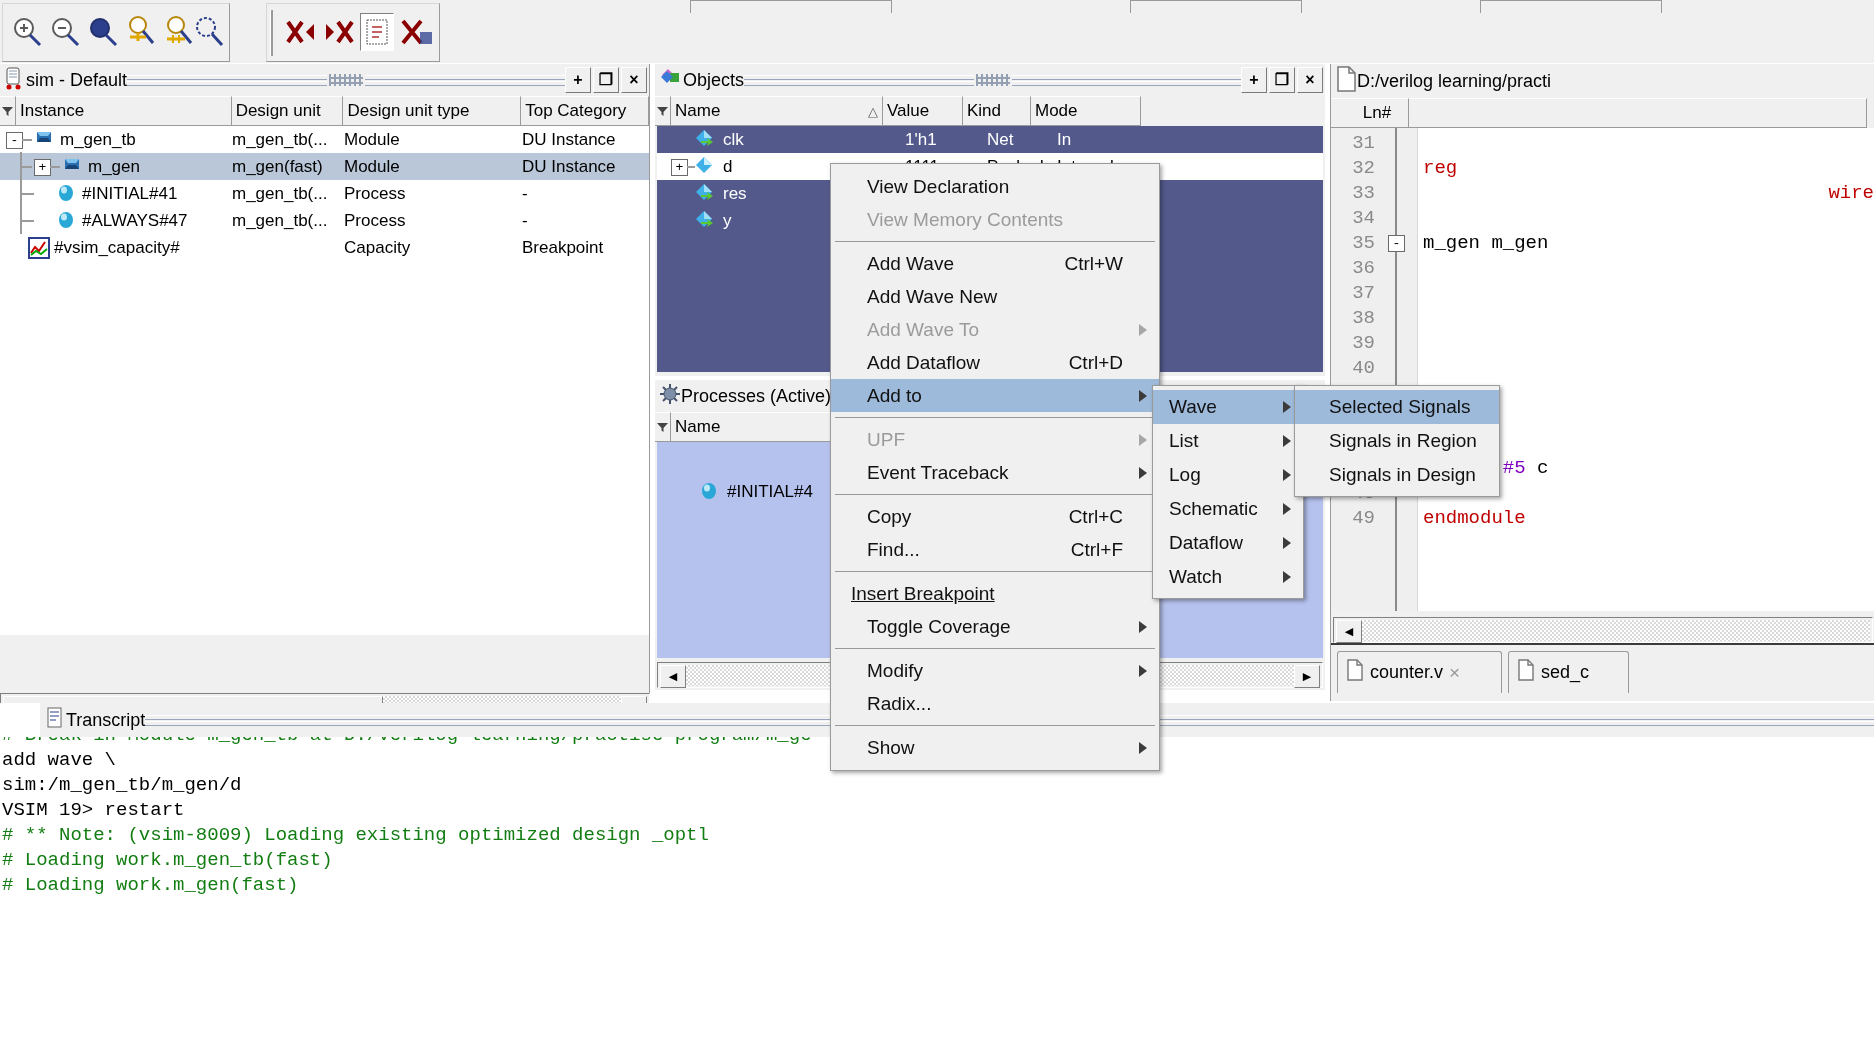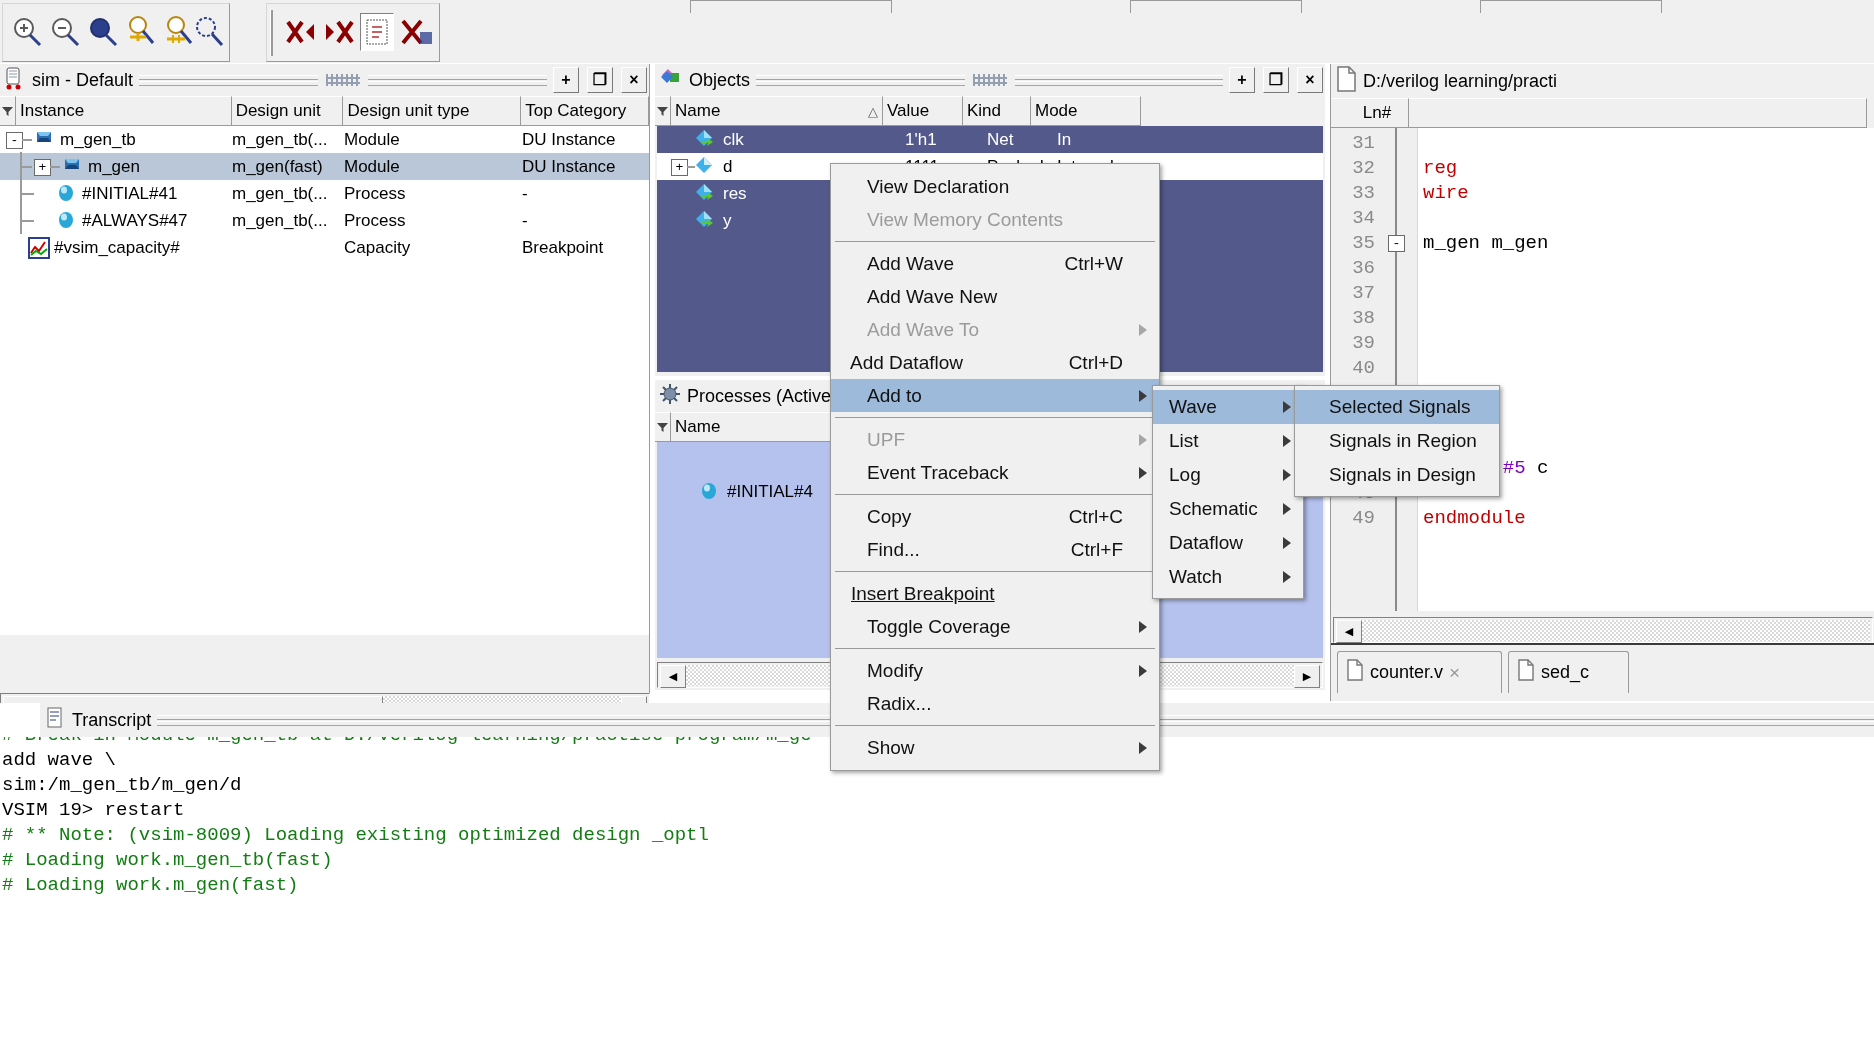--- a/index.html
+++ b/index.html
@@ -17,21 +17,21 @@
   .tb-btn{position:absolute;top:6px;width:44px;height:44px;display:flex;
           align-items:center;justify-content:center;}
   .tb-btn svg{display:block;}
   .tb-sep{position:absolute;top:6px;width:2px;height:46px;background:#9a9a9a;
           border-left:1px solid #fff;}
   .tb-stub{position:absolute;top:0;height:12px;border:1px solid #9a9a9a;
            border-bottom:none;background:#f0f0f0;}
 
   
   .wtitle{position:absolute;left:0;top:0;right:0;height:32px;background:#f0f0f0;
-          display:flex;align-items:center;gap:6px;padding-left:4px;box-sizing:border-box;}
+          display:flex;align-items:center;padding-left:4px;box-sizing:border-box;}
   .wtitle .txt{font-size:18px;white-space:nowrap;}
   .rail{flex:1;height:10px;position:relative;min-width:10px;}
   .rail:before,.rail:after{content:"";position:absolute;left:0;right:0;height:3px;
        border-top:1px solid #fff;border-bottom:1px solid #9aa6bb;}
   .rail:before{top:0}.rail:after{top:6px}
   .grip{width:34px;height:12px;margin:0 2px;
         background-image:
           linear-gradient(90deg,#8b97ab 2px,transparent 2px),
           linear-gradient(0deg,#8b97ab 2px,transparent 2px);
         background-size:5px 5px;opacity:.9;}
@@ -458,21 +458,21 @@
     <div class="hcell" style="width:78px;justify-content:center;padding-left:15px">Ln#</div>
     <div class="hcell" style="width:458px"></div>
   </div>
 
   <div style="position:absolute;left:0;top:64px;right:0;bottom:90px;background:#fff;overflow:hidden;">
     <div style="position:absolute;left:0;top:0;width:86px;bottom:0;background:#efefef;border-right:1px solid #d8d8d8;"></div>
     <div style="position:absolute;left:64px;top:0;width:2px;bottom:0;background:#8a8a8a;"></div>
     <div id="code-lines" style="position:absolute;left:0;top:2px;right:0;">
         <div class="codeline" style="position: relative;"><span class="lnum">31</span><span style="display:inline-block;width:36px"></span></div>
         <div class="codeline" style="position: relative;"><span class="lnum">32</span><span style="display:inline-block;width:36px"></span><span class="kw">reg</span></div>
-        <div class="codeline" style="position: relative;"><span class="lnum">33</span><span style="display:inline-block;width:36px"></span><span class="kw">wire</span></div>
+        <div class="codeline" style="position: relative; justify-content: space-between;"><span class="lnum">33</span><span style="display:inline-block;width:36px"></span><span class="kw">wire</span></div>
         <div class="codeline" style="position: relative;"><span class="lnum">34</span><span style="display:inline-block;width:36px"></span></div>
         <div class="codeline" style="position: relative;"><span class="lnum">35</span><span class="tbox" style="position:absolute;left:57px;top:5px">-</span><span style="display:inline-block;width:36px"></span><span class="">m_gen m_gen</span></div>
         <div class="codeline" style="position: relative;"><span class="lnum">36</span><span style="display:inline-block;width:36px"></span></div>
         <div class="codeline" style="position: relative;"><span class="lnum">37</span><span style="display:inline-block;width:36px"></span></div>
         <div class="codeline" style="position: relative;"><span class="lnum">38</span><span style="display:inline-block;width:36px"></span></div>
         <div class="codeline" style="position: relative;"><span class="lnum">39</span><span style="display:inline-block;width:36px"></span></div>
         <div class="codeline" style="position: relative;"><span class="lnum">40</span><span style="display:inline-block;width:36px"></span></div>
         <div class="codeline" style="position: relative;"><span class="lnum">41</span><span class="tbox" style="position:absolute;left:57px;top:5px">-</span><span style="display:inline-block;width:36px"></span><span class="kw">al beg</span></div>
         <div class="codeline" style="position: relative;"><span class="lnum">45</span><span style="display:inline-block;width:36px"></span><span class="kw">end</span></div>
         <div class="codeline" style="position: relative;"><span class="lnum">46</span><span style="display:inline-block;width:36px"></span></div>
@@ -536,21 +536,21 @@
       <span>Add Wave</span>
       <span class="acc">Ctrl+W</span>
     </div>
     <div class="mi" style="padding-left: 36px; height: 33px;">
       <span>Add Wave New</span>
     </div>
     <div class="mi dis" style="padding-left: 36px; height: 33px;">
       <span>Add Wave To</span>
       <span class="arr"></span>
     </div>
-    <div class="mi" style="padding-left: 19px; height: 33px;">
+    <div class="mi" style="padding-left: 36px; height: 33px;">
       <span>Add Dataflow</span>
       <span class="acc">Ctrl+D</span>
     </div>
     <div class="mi sel" style="padding-left: 36px; height: 33px;">
       <span>Add to</span>
       <span class="arr"></span>
     </div>
     <div class="msep"></div>
     <div class="mi dis" style="padding-left: 36px; height: 33px;">
       <span>UPF</span>

